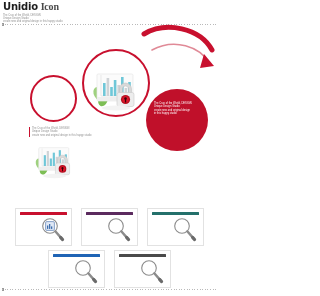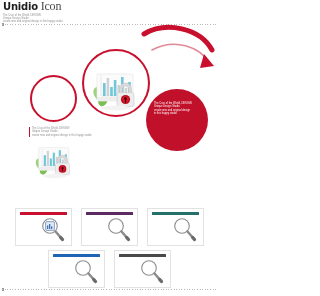--- a/index.html
+++ b/index.html
@@ -32,24 +32,24 @@
     white-space: nowrap;
   }
   .title .brand {
     font-weight: bold;
     color: #1d1d1d;
     font-family: "DejaVu Sans", sans-serif;
     font-size: 10px;
     margin-top: 32px;
   }
   .title .word {
-    font-weight: normal;
+    font-weight: bold;
     color: #4a4a4a;
     font-family: "Liberation Serif", serif;
-    font-size: 12px;
+    font-size: 10px;
   }
   .tagline {
     margin-top: 1.5px;
     font-size: 2.6px;
     line-height: 3.3px;
     color: #8e8e8e;
     letter-spacing: 0.03px;
   }
 
   .divider-dots {

